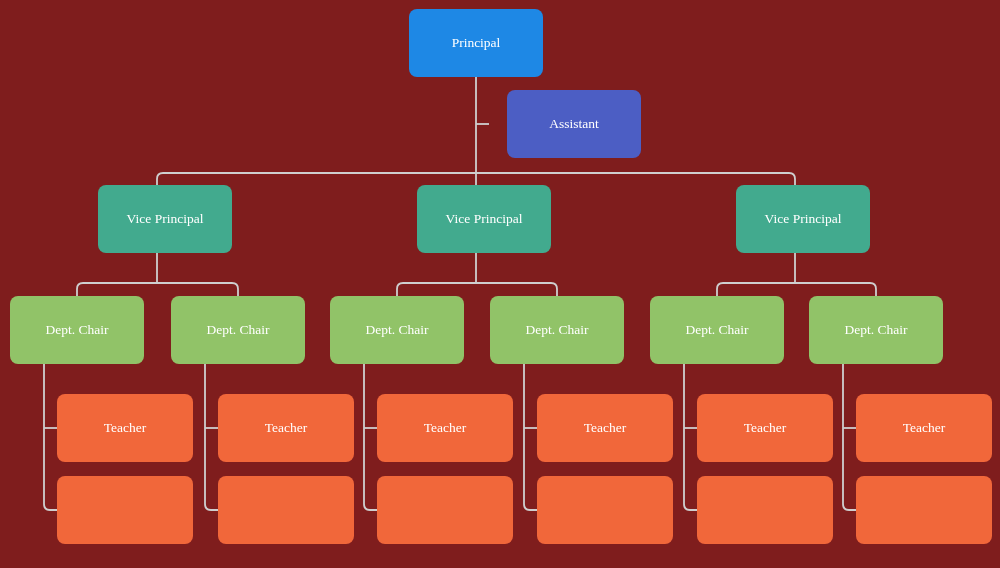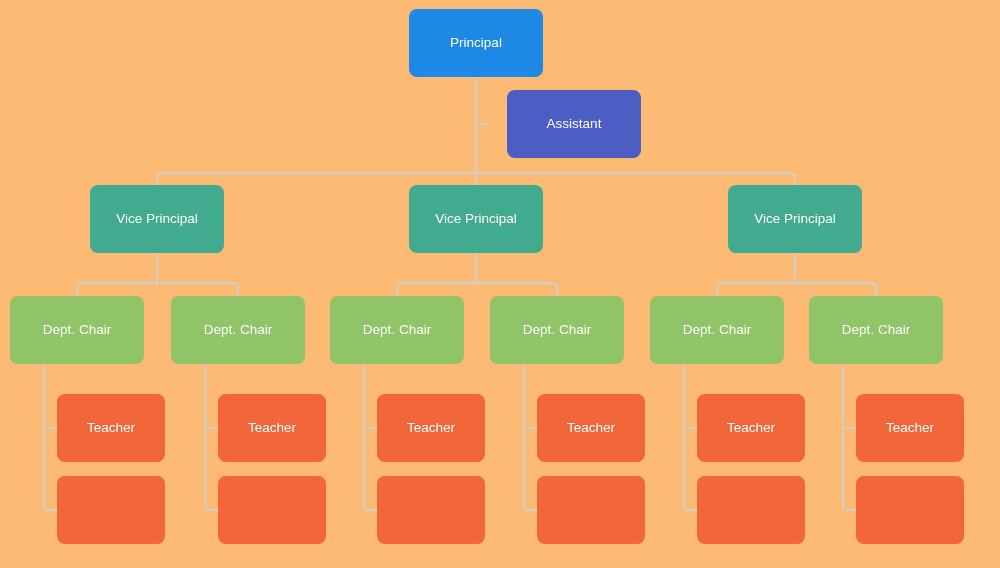--- a/index.html
+++ b/index.html
@@ -1,22 +1,22 @@
 <!DOCTYPE html>
 <html><head>
 <meta charset="utf-8">
 <style>
   html, body { margin: 0; padding: 0; background: #000; }
   .stage {
     position: relative;
     width: 1000px;
     height: 568px;
-    background: #fdba74;
+    background: #7f1d1d;
     overflow: hidden;
-    font-family: Liberation Sans, sans-serif;
+    font-family: Liberation Serif, serif;
   }
   svg.connectors {
     position: absolute;
     left: 0; top: 0;
     width: 1000px; height: 568px;
   }
   svg.connectors path {
     fill: none;
     stroke: #CFCFCF;
     stroke-width: 1.8;
@@ -27,25 +27,25 @@
     height: 68px;
     border-radius: 8px;
     display: flex;
     align-items: center;
     justify-content: center;
     color: #ffffff;
     font-size: 13.5px;
     line-height: 1;
     text-align: center;
   }
-  .node.teacher { width: 108px; }
+  .node.teacher { width: 136px; }
   
   .principal      { background: #1E88E5; }
   .assistant      { background: #4C5EC4; }
-  .vice-principal { background: #42AA8E; }
+  .vice-principal { background: #42AA8E; margin-left: 8px; }
   .dept-chair     { background: #91C368; }
   .teacher        { background: #F1673A; }
 </style>
 </head>
 <body>
 
 <div class="stage">
 
   <svg class="connectors" viewBox="0 0 1000 568" aria-hidden="true">
 

